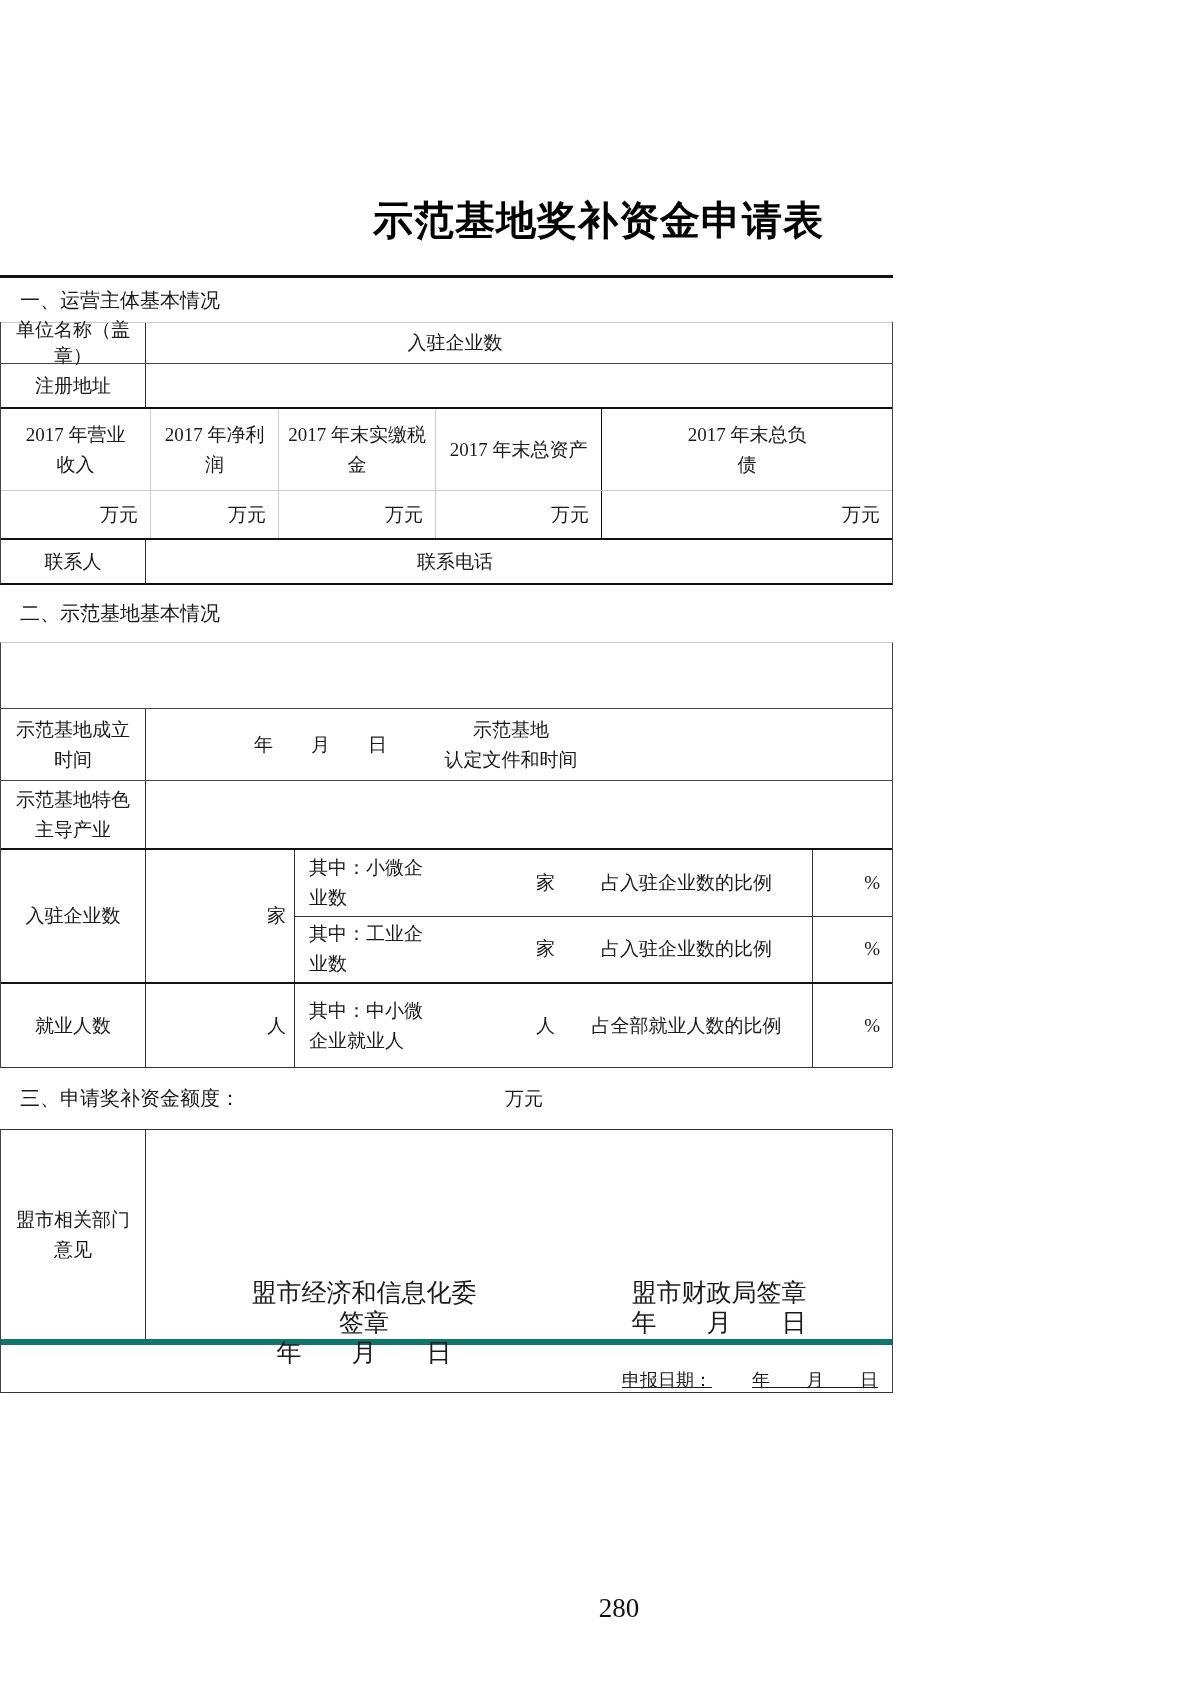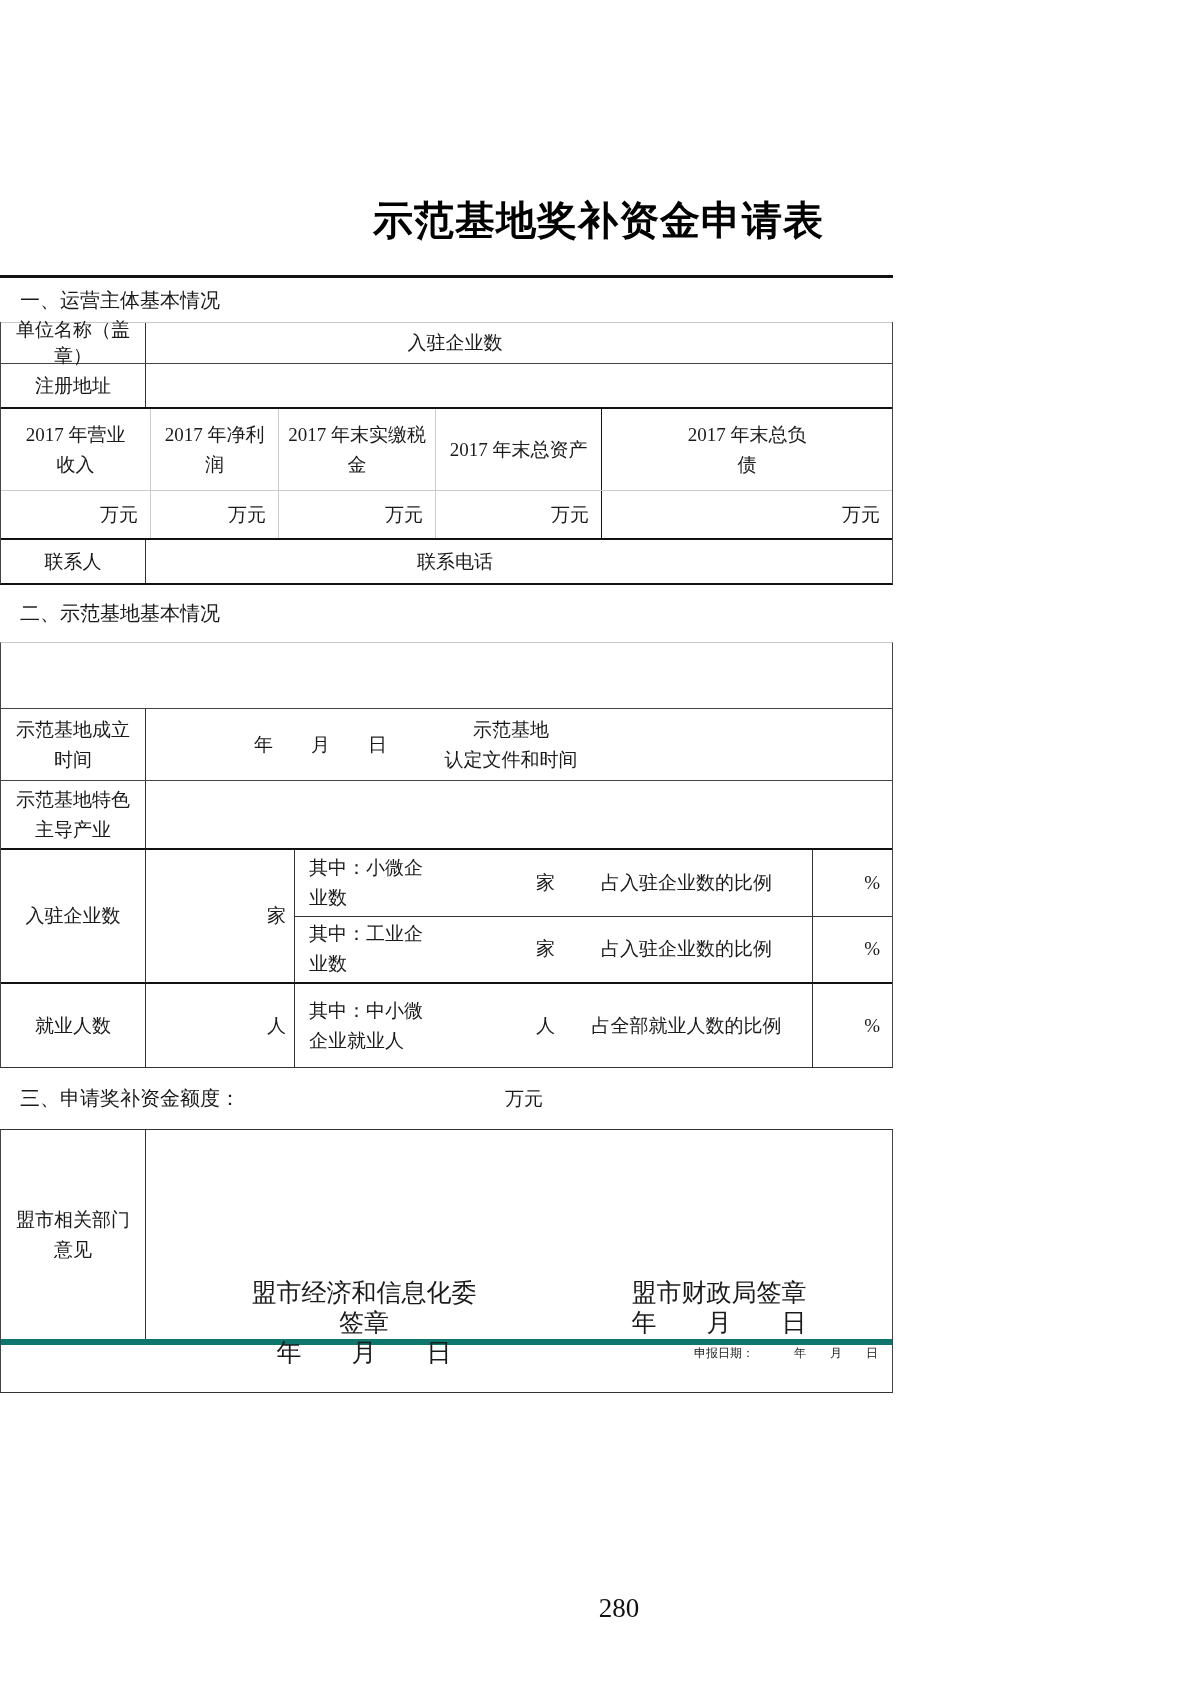--- a/index.html
+++ b/index.html
@@ -61,21 +61,21 @@
   .pct { width:80px; border-left:1px solid #333; justify-content:flex-end; padding-right:12px; }
 
   .ymd-cell { width:280px; padding-left:108px; }
   .recog { width:170px; justify-content:center; text-align:center; }
   .filler { flex:1; }
 
   .boxrow { height:215px; border-bottom:6px solid #0f766e; }
   .box-rest { flex:1; position:relative; }
   .sign-block { position:absolute; top:148px; width:240px; text-align:center; font-size:25px; line-height:30px; }
   .sign-1 { left:98px; } .sign-2 { left:453px; }
-  .daterow { height:47px; justify-content:flex-end; align-items:flex-start; padding-right:14px; font-size:12px; }
+  .daterow { height:47px; justify-content:flex-end; align-items:flex-end; padding-right:14px; font-size:18px;text-decoration:underline; }
   .daterow .dlabel { margin-right:40px; }
   .pageno { margin-top:200px; text-align:center; font-size:27px; color:#111;padding-left:39px; }
 </style>
 </head>
 <body>
 
 <div class="page-title">示范基地奖补资金申请表</div>
 
 <div class="doc">
 

